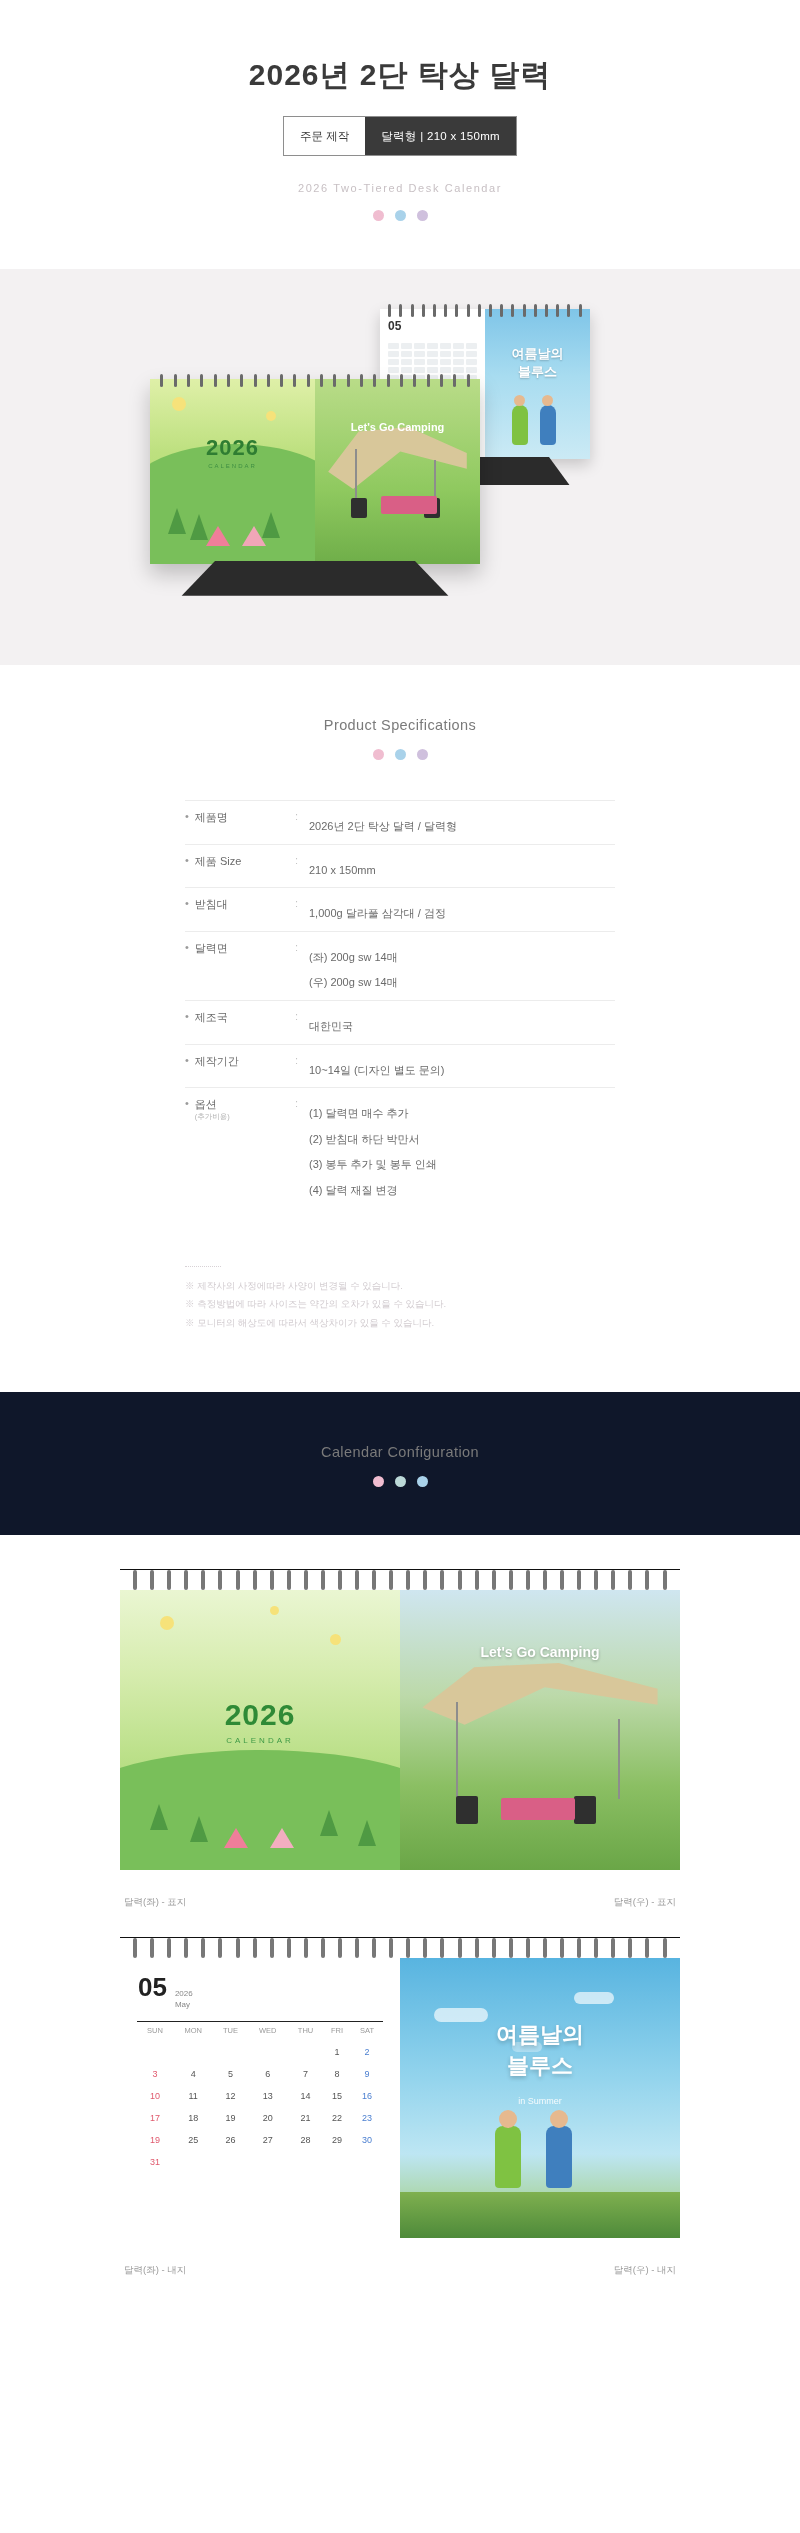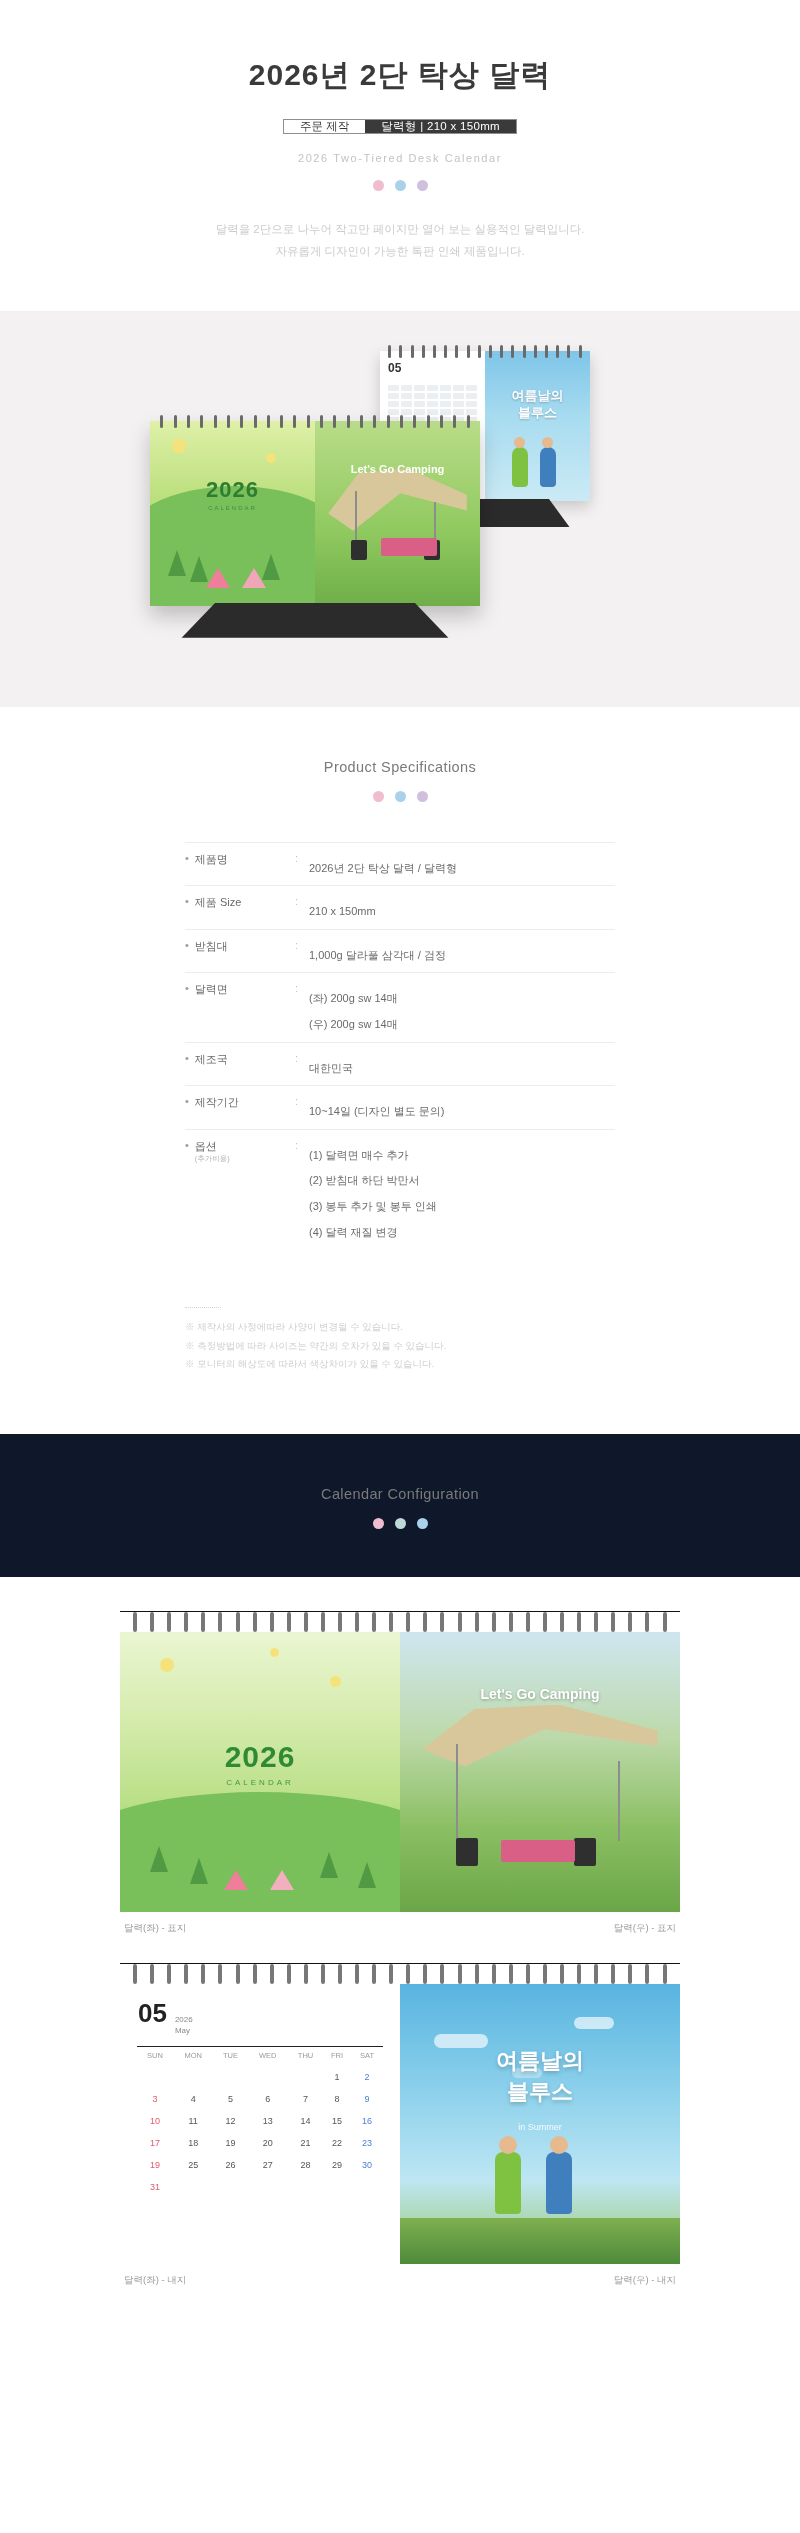--- a/index.html
+++ b/index.html
@@ -21,34 +21,34 @@
   .hero h1 {
     font-size: 30px;
     font-weight: bold;
     letter-spacing: 1px;
     color: #3a3a3a;
     margin-bottom: 20px;
   }
   .badge-row {
     display: inline-flex;
     border: 1px solid #8e8e8e;
-    height: 15px;
+    height: 40px;
     align-items: stretch;
     font-size: 11.5px;
   }
   .badge-left {
     display: flex; align-items: center; padding: 0 16px;
     color: #3a3a3a; background: #fff;
   }
   .badge-right {
     display: flex; align-items: center; padding: 0 16px;
     color: #ffffff; background: #3a3a3a; letter-spacing: .3px;
   }
   .hero-sub {
-    margin-top: 18px;
+    margin-top: 26px;
     font-size: 11px;
     color: #c8c0c4;
     letter-spacing: 1.6px;
   }
   .dots {
     margin: 16px auto 0;
     display: flex; justify-content: center; gap: 11px;
   }
   .dot { width: 11px; height: 11px; border-radius: 50%; }
   .dot.pink { background: #f0bdd0; }
@@ -136,21 +136,21 @@
   .config .sec-title { color:#7a7a7a; }
 
   .sheets { background:#ffffff; padding: 34px 0 46px; }
   .sheet-wrap { width: 560px; margin: 0 auto; }
   .sheet { position: relative; margin-bottom: 10px; }
   .sheet .topline { border-top: 1px solid #111; margin-bottom: 0; }
   .sheet .ringrow { height: 20px; display:flex; justify-content: space-evenly; align-items:flex-start; }
   .sheet .ringrow b { display:block; width:4px; height:20px; background:#777; border-radius:2px; }
   .sheet .pages { display:flex; height: 280px; }
   .sheet .pg { width:50%; position:relative; overflow:hidden; }
-  .caption-row { display:flex; font-size:9.5px; color:#9a9a9a; margin-top:10px; padding:0 4px 0; }
+  .caption-row { display:flex; font-size:9.5px; color:#9a9a9a; margin-top:26px; padding:0 4px 0; }
   .caption-row span { width:50%; }
   .caption-row span:last-child { text-align:right; }
 
   
   .art-green { background: linear-gradient(180deg,#eaf6d2 0%,#d6ecae 30%,#b9df86 62%,#96cf63 100%); }
   .art-green .sun { position:absolute; width:14px; height:14px; background:#f6e27a; border-radius:50%; }
   .art-green .hill { position:absolute; bottom:0; width:140%; height:120px; background:#79bf5a; border-radius:50% 50% 0 0; }
   .art-green .hill2 { position:absolute; bottom:0; left:-30%; width:120%; height:90px; background:#95cf6c; border-radius:50% 50% 0 0; }
   .art-green .tree { position:absolute; bottom:30px; width:0; height:0; border-left:9px solid transparent; border-right:9px solid transparent; border-bottom:26px solid #4f9a43; }
   .art-green .tent { position:absolute; bottom:18px; width:0; height:0; border-left:12px solid transparent; border-right:12px solid transparent; border-bottom:20px solid #ef7e9a; }
@@ -202,24 +202,20 @@
     </div>
 
     <div class="hero-sub">2026 Two-Tiered Desk Calendar</div>
 
     <div class="dots">
       <span class="dot pink"></span>
       <span class="dot blue"></span>
       <span class="dot lilac"></span>
     </div>
 
-    <div class="hero-desc">
-      <div>달력을 2단으로 나누어 작고만 페이지만 열어 보는 실용적인 달력입니다.</div>
-      <div>자유롭게 디자인이 가능한 톡판 인쇄 제품입니다.</div>
-    </div>
   </section>
 
   <section class="photo-band">
     <div class="scene">
 
       <div class="cal-back">
         <div class="rings">
           <i class="ring"></i>
             <i class="ring"></i>
             <i class="ring"></i>

